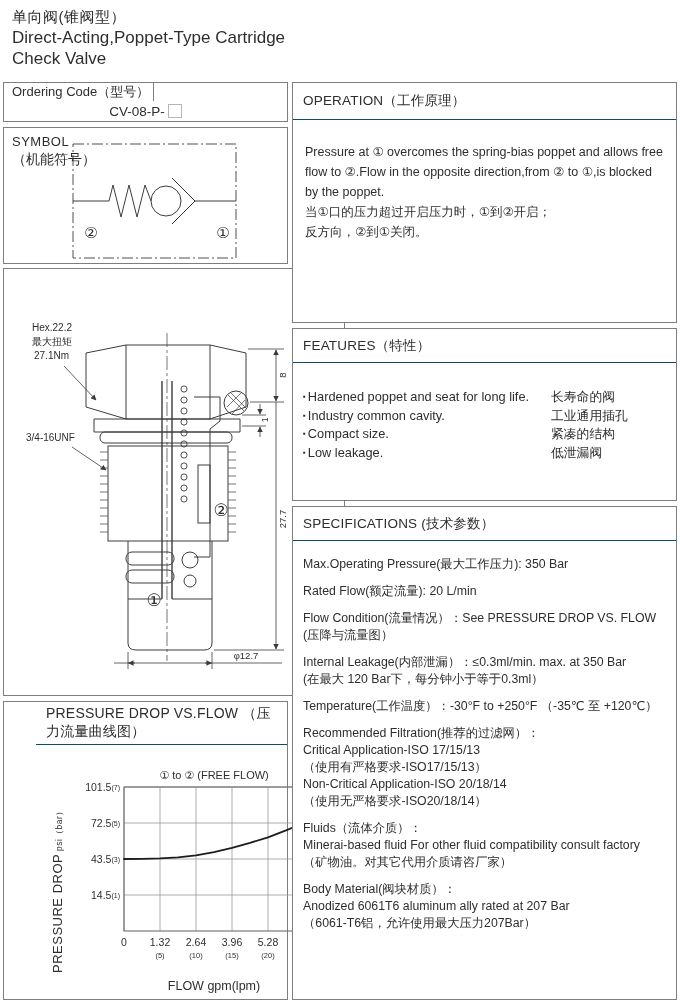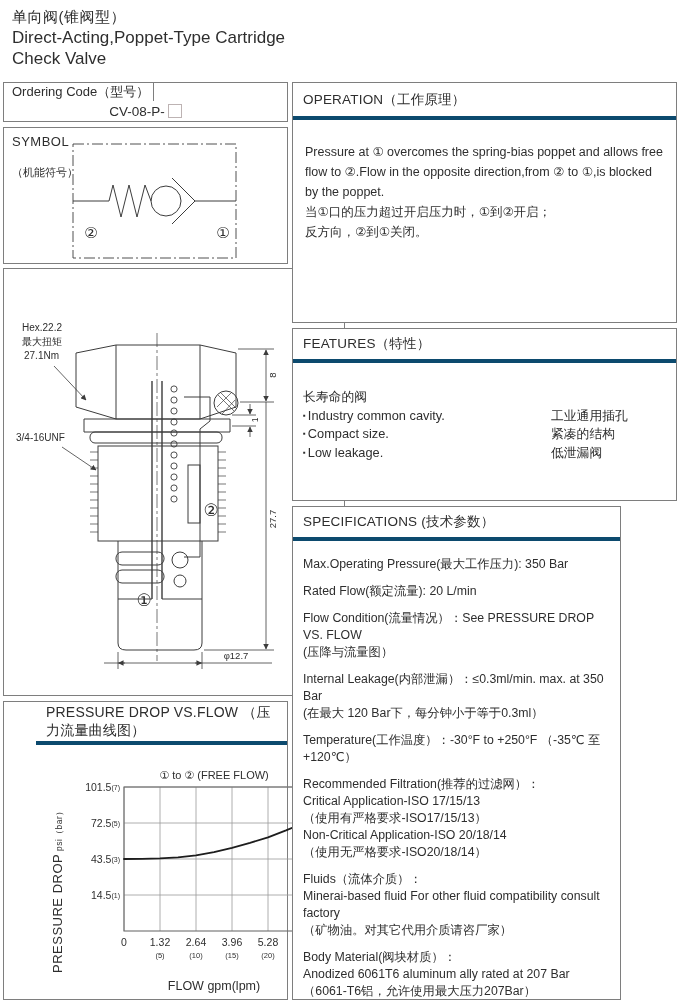--- a/index.html
+++ b/index.html
@@ -8,32 +8,32 @@
     font-family:"Liberation Sans","DejaVu Sans",sans-serif;color:#2e2e2e;
     overflow:hidden;
   }
   .page{position:absolute;inset:0;}
   
   .doc-header{position:absolute;left:12px;top:7px;}
   .title-zh{font-size:15px;line-height:20px;letter-spacing:.5px;}
   .title-en{font-size:17px;line-height:21px;}
   
   .panel{position:absolute;border:1px solid #7e7e7e;background:#fff;box-sizing:border-box;}
-  .panel-header{border-bottom:4px solid #0c4a6e;display:flex;align-items:center;
+  .panel-header{border-bottom:1px solid #0c4a6e;display:flex;align-items:center;
     padding:0 10px;font-size:13.5px;letter-spacing:.2px;height:37px;box-sizing:border-box;}
   
   .ordering{display:flex;align-items:stretch;flex-direction:column;}
   .ordering .cell-label{width:150px;border-right:1px solid #7e7e7e;display:flex;align-items:center;
     padding-left:8px;font-size:13px;box-sizing:border-box;}
   .ordering .cell-code{flex:1;display:flex;align-items:center;justify-content:center;font-size:13.5px;}
   .code-box{display:inline-block;width:12px;height:12px;border:1px solid #bdb3b3;margin-left:3px;vertical-align:-1px;}
   
   .sym-label{position:absolute;left:8px;top:6px;}
   .sym-title{font-size:13px;letter-spacing:.5px;}
-  .sym-sub{font-size:11px;margin-top:16px;}
+  .sym-sub{font-size:14px;margin-top:2px;}
   
   .op-body{padding:22px 9px 0 12px;font-size:12.5px;line-height:20px;}
   .op-body p{margin:0;}
   
   .feat-body{padding:25px 8px 0 10px;font-size:12.8px;line-height:18.5px;}
   .feat-row{display:flex;}
   .feat-en{width:248px;}
   .feat-en::before{content:"▪";font-size:8px;vertical-align:2px;margin-right:2px;}
   
   .spec-body{padding:15px 8px 0 10px;font-size:12.3px;line-height:17px;}
@@ -71,21 +71,21 @@
         <path d="M191,73 H232"></path>
         <polyline points="105,73 109,57 117,89 125,57 133,89 141,57 147,73"></polyline>
         <circle cx="162" cy="73" r="15"></circle>
         <path d="M168,50 L191,73 L168,96"></path>
       </g>
       <text x="87" y="110" text-anchor="middle" font-size="15">②</text>
       <text x="219" y="110" text-anchor="middle" font-size="15">①</text>
     </svg>
   </div>
 
-  <div class="panel" style="left:3px;top:268px;width:342px;height:428px;">
+  <div class="panel" style="left:3px;top:268px;width:342px;height:428px;padding-left:10px;">
     <svg width="283" height="426" viewBox="0 0 283 426">
       <defs>
         <marker id="arr" viewBox="0 0 10 10" refX="9" refY="5" markerWidth="7" markerHeight="7" orient="auto-start-reverse">
           <path d="M0,0 L10,5 L0,10 Z" fill="#3c3c3c"></path>
         </marker>
       </defs>
       <g stroke="#3c3c3c" fill="none" stroke-width="1">
 
         <line x1="153" y1="64" x2="153" y2="392" stroke-dasharray="14 3 3 3" stroke-width="0.7"></line>
 
@@ -202,38 +202,39 @@
       <p>Pressure at ① overcomes the spring-bias poppet and allows free flow to ②.Flow in the opposite direction,from ② to ①,is blocked by the poppet.</p>
       <p>当①口的压力超过开启压力时，①到②开启；</p>
       <p>反方向，②到①关闭。</p>
     </div>
   </div>
 
   <div class="panel" style="left:292px;top:328px;width:385px;height:173px;">
     <div class="panel-header" style="height:34px;">FEATURES（特性）</div>
     <div class="feat-body">
       <div class="feat-row">
+        <span class="feat-en">Hardened poppet and seat for long life.</span>
         <span class="feat-zh">长寿命的阀</span>
       </div>
       <div class="feat-row">
         <span class="feat-en">Industry common cavity.</span>
         <span class="feat-zh">工业通用插孔</span>
       </div>
       <div class="feat-row">
         <span class="feat-en">Compact size.</span>
         <span class="feat-zh">紧凑的结构</span>
       </div>
       <div class="feat-row">
         <span class="feat-en">Low leakage.</span>
         <span class="feat-zh">低泄漏阀</span>
       </div>
     </div>
   </div>
 
-  <div class="panel" style="left:292px;top:506px;width:329px;height:494px;">
+  <div class="panel" style="left:292px;top:506px;width:385px;height:494px;">
     <div class="panel-header" style="height:34px;">SPECIFICATIONS (技术参数）</div>
     <div class="spec-body">
       <div class="spec-p">
         <div>Max.Operating Pressure(最大工作压力): 350 Bar</div>
       </div>
       <div class="spec-p">
         <div>Rated Flow(额定流量): 20 L/min</div>
       </div>
       <div class="spec-p">
         <div>Flow Condition(流量情况）：See PRESSURE DROP VS. FLOW</div>

